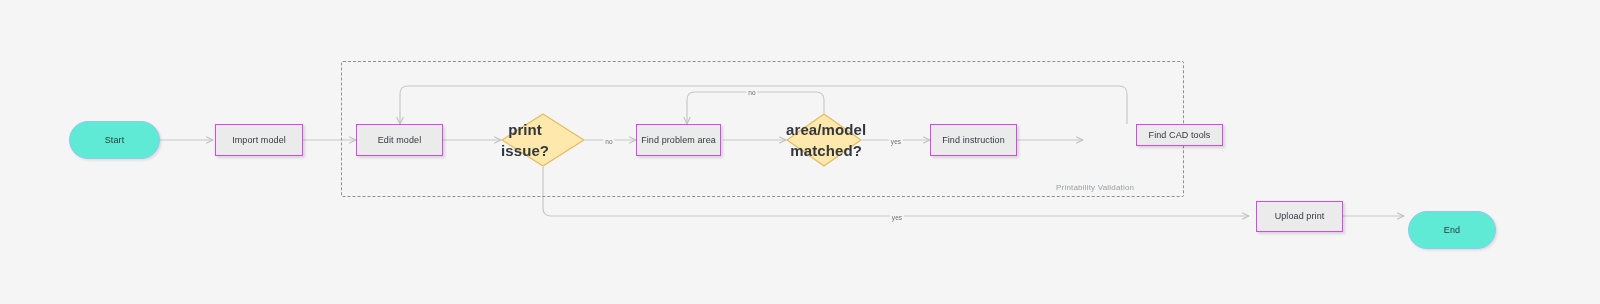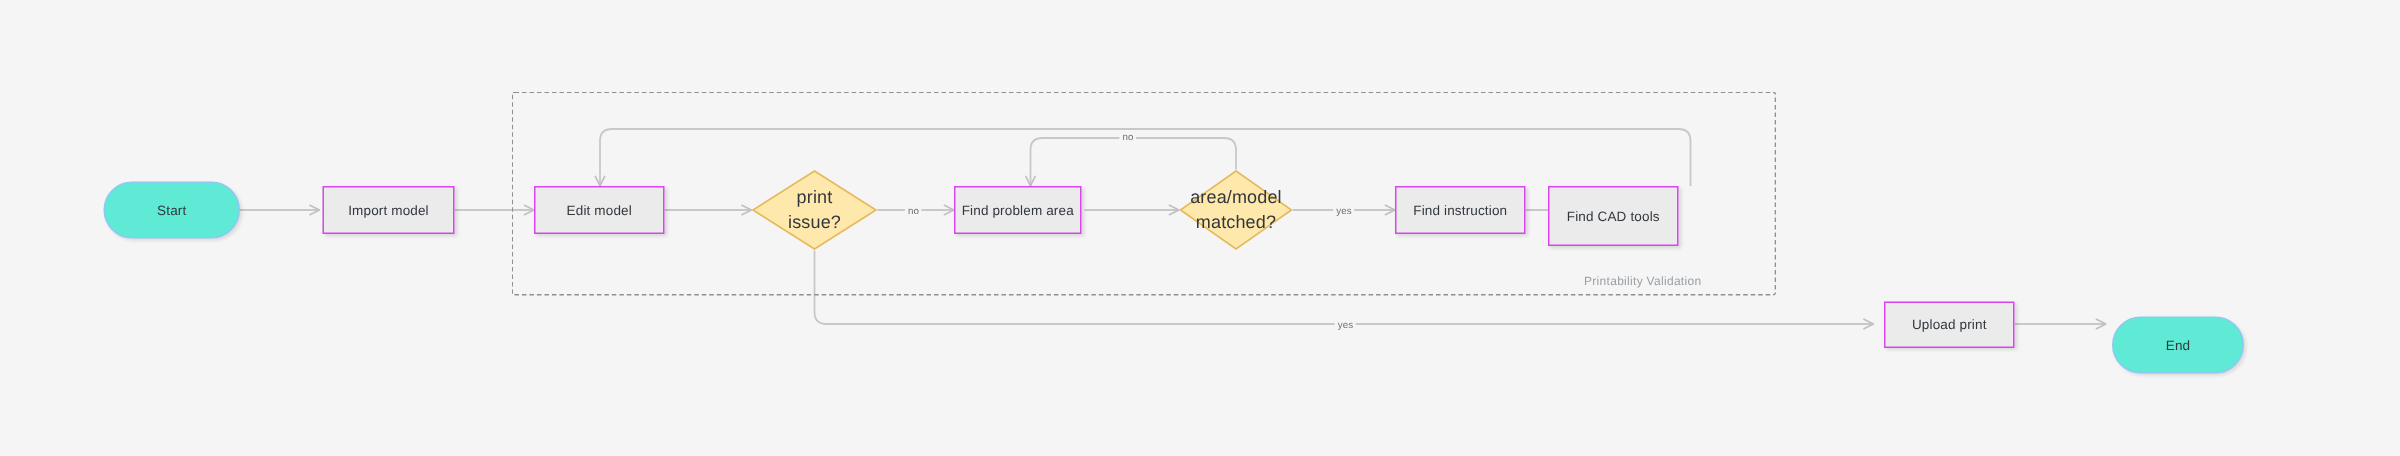--- a/index.html
+++ b/index.html
@@ -63,26 +63,26 @@
     overflow: visible;
   }
   .diamond-label {
     position: absolute;
     left: 0;
     top: 0;
     width: 100%;
     height: 100%;
     display: flex;
     align-items: center;
-    justify-content: center;
     text-align: center;
-    font-size: 12px;
+    font-size: 15px;
     line-height: 1.4;
     color: #32373d;
     letter-spacing: .1px;
+    font-weight: bold;
   }
   .group-box {
     position: absolute;
     box-sizing: border-box;
     border: 1.3px dashed #8e9194;
     border-radius: 2px;
     background: transparent;
   }
   .group-label {
     position: absolute;
@@ -179,21 +179,21 @@
         <span>area/model</span><br>
         <span>matched?</span>
       </div>
     </div>
   </div>
 
   <div class="node rect" style="left:930px; top:124px; width:87px; height:32px;">
     <span>Find instruction</span>
   </div>
 
-  <div class="node rect" style="left:1032px; top:124px; width:87px; height:40px;align-items:center;">
+  <div class="node rect" style="left:1136px; top:124px; width:87px; height:22px;align-items:center;">
     <span>Find CAD tools</span>
   </div>
 
   <div class="node rect" style="left:1256px; top:201px; width:87px; height:31px;">
     <span>Upload print</span>
   </div>
 
   <div class="node terminator" style="left:1408px; top:211px; width:88px; height:38px;">
     <span>End</span>
   </div>

